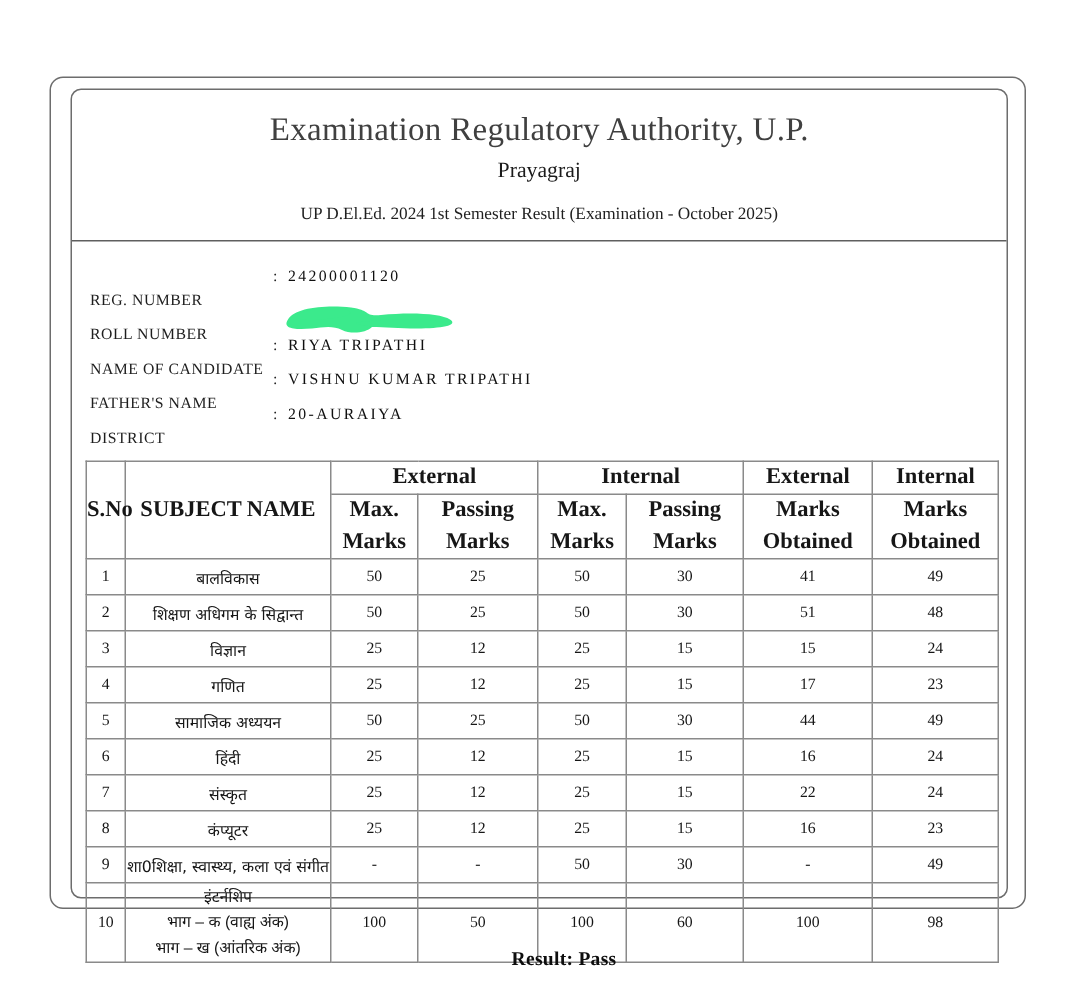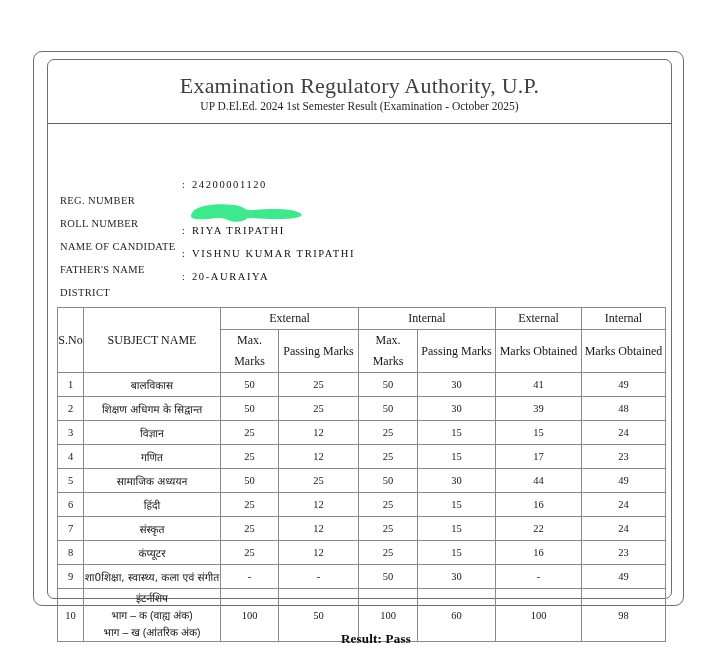--- a/index.html
+++ b/index.html
@@ -57,20 +57,21 @@
     line-height: 1.22;
     color: #404040;
   }
   .cert-subtitle {
     font-size: 14.5px;
     margin-top: 6px;
     color: #1b1b1b;
   }
   .cert-exam-line {
     font-size: 11.5px;
+    margin-top: 14px;
     color: #1f1f1f;
   }
 
   
   .candidate-block {
     position: absolute;
     left: 60px;
     top: 179px;
     width: 600px;
     font-size: 10.5px;
@@ -123,22 +124,22 @@
     font-size: 10px;
   }
   table.marks-table th,
   table.marks-table td {
     border: 1px solid #8a8a8a;
     text-align: center;
     color: #161616;
     padding: 0;
   }
   table.marks-table th {
-    font-weight: normal;
-    font-size: 12px;
+    font-weight: bold;
+    font-size: 15px;
     height: 21px;
     line-height: 21px;
   }
   table.marks-table td {
     height: 23px;
     font-size: 10.5px;
   }
   .col-sno    { width: 26px; }
   .col-sub    { width: 137px; }
   .col-a      { width: 58px; }
@@ -190,20 +191,21 @@
   }
 </style>
 </head>
 <body>
 
 <div class="page-outer-frame"></div>
 <div class="page-inner-frame"></div>
 
 <div class="cert-header">
   <div class="cert-title">Examination Regulatory Authority, U.P.</div>
+  <div class="cert-subtitle">Prayagraj</div>
   <div class="cert-exam-line">UP D.El.Ed. 2024 1st Semester Result (Examination - October 2025)</div>
 </div>
 
 <div class="candidate-block">
 
   <div class="detail-row">
     <span class="detail-label">REG. NUMBER</span>
     <span class="detail-colon">:</span>
     <span class="detail-value">24200001120</span>
   </div>
@@ -288,21 +290,21 @@
         <td>49</td>
       </tr>
 
       <tr>
         <td class="cell-sno">2</td>
         <td class="cell-subject">शिक्षण अधिगम के सिद्वान्त</td>
         <td>50</td>
         <td>25</td>
         <td>50</td>
         <td>30</td>
-        <td>39</td>
+        <td>51</td>
         <td>48</td>
       </tr>
 
       <tr>
         <td class="cell-sno">3</td>
         <td class="cell-subject">विज्ञान</td>
         <td>25</td>
         <td>12</td>
         <td>25</td>
         <td>15</td>

